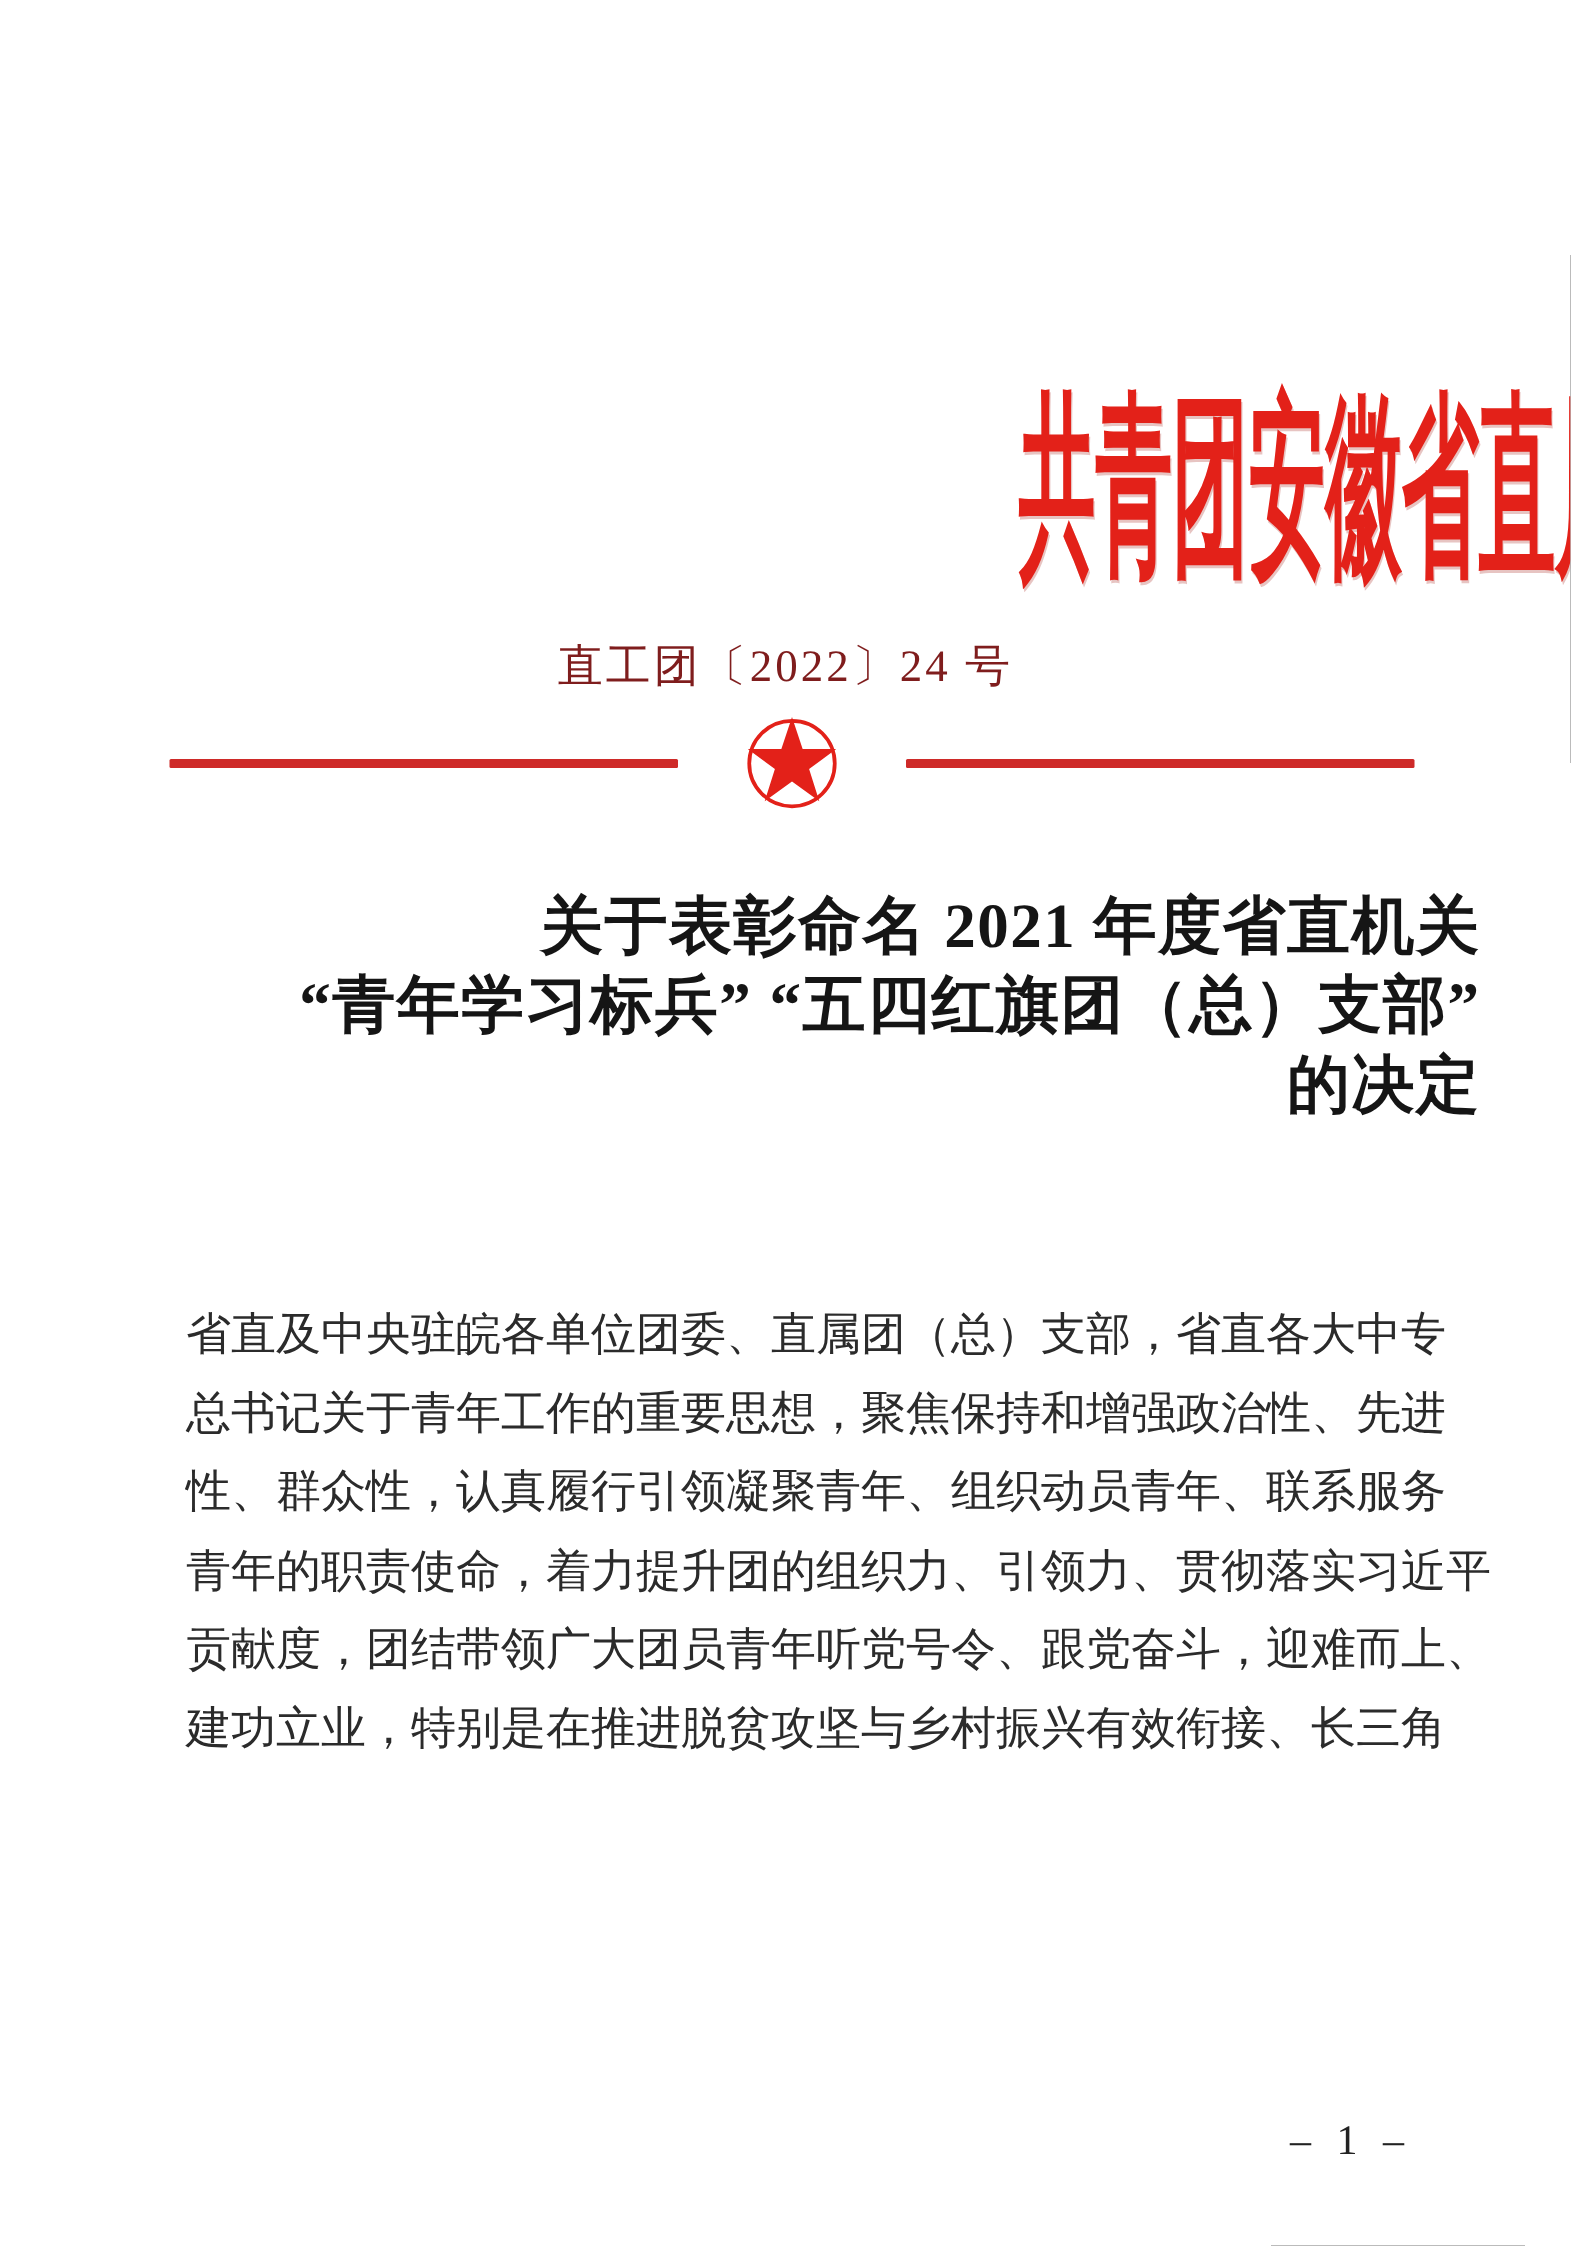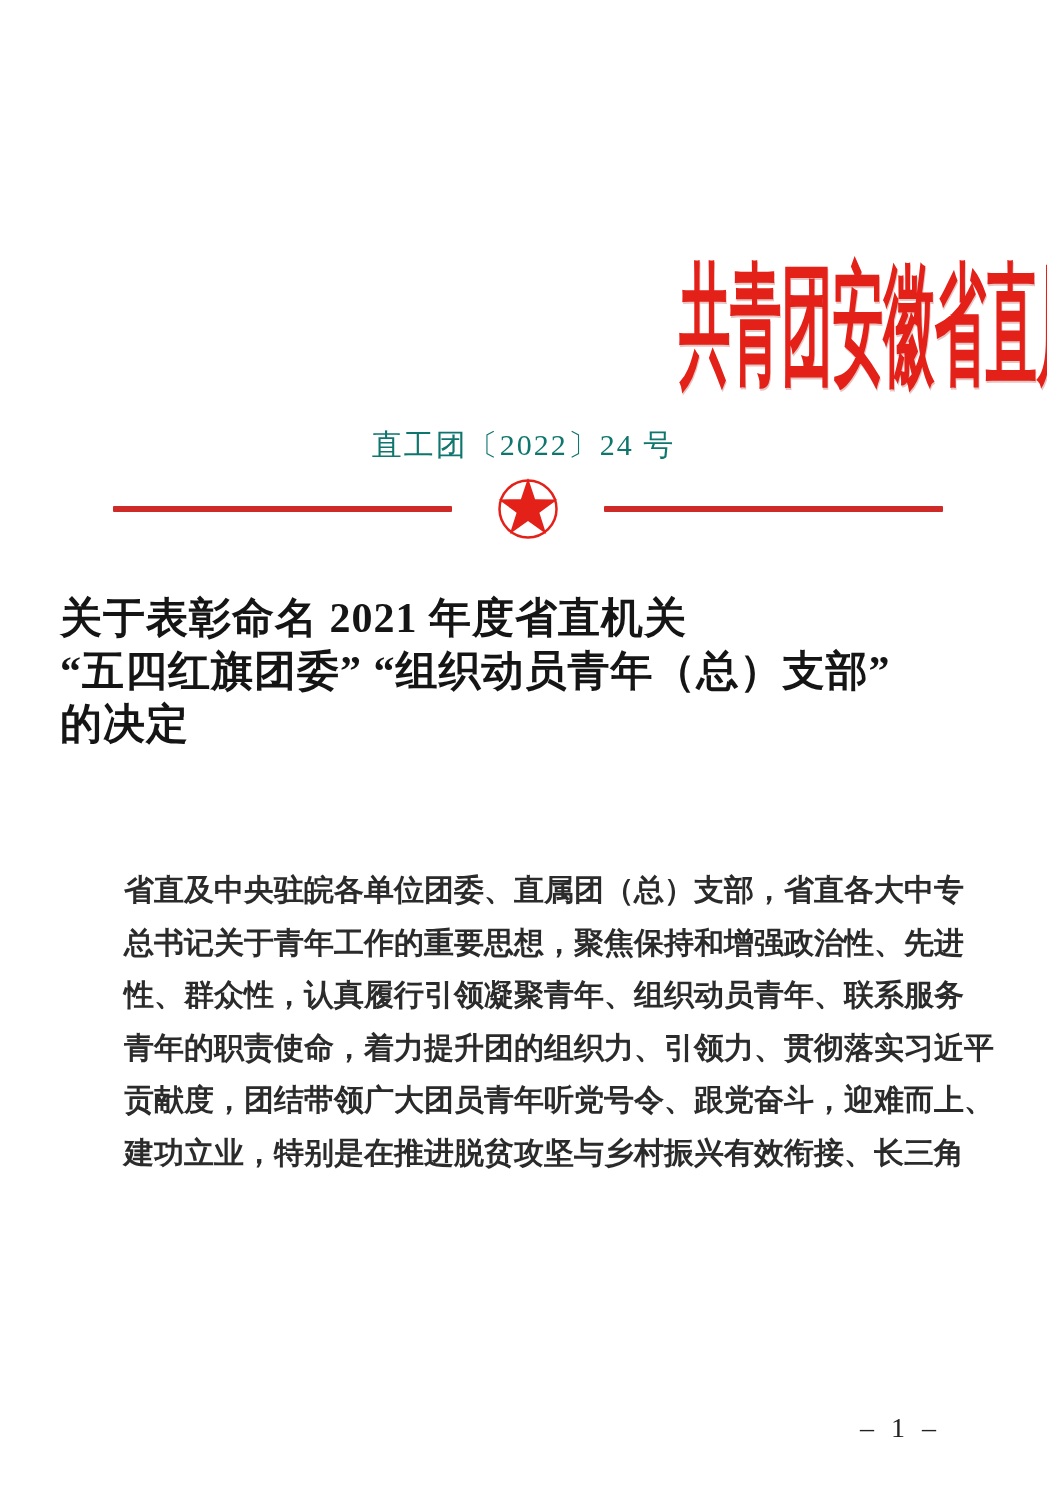--- a/index.html
+++ b/index.html
@@ -41,21 +41,21 @@
 
   
   .doc-number {
     position: absolute;
     top: 424px;
     left: 0;
     right: 0;
     text-align: center;
     font-size: 30px;
     line-height: 42px;
-    color: #0f766e;
+    color: #7f1d1d;
     letter-spacing: 2px;
   }
 
   
   .rule-row {
     position: absolute;
     top: 477px;
     left: 113px;
     right: 104px;
     height: 64px;
@@ -74,21 +74,21 @@
     margin: 0 44px;
     flex: 0 0 auto;
   }
 
   
   .title-block {
     position: absolute;
     top: 592px;
     left: 60px;
     right: 60px;
-    text-align: left;
+    text-align: right;
     font-weight: bold;
     color: #151515;
     font-size: 42px;
     line-height: 53px;
     letter-spacing: 1px;
   }
 
   
   .body-block {
     position: absolute;
@@ -96,21 +96,20 @@
     left: 124px;
     right: 104px;
     font-size: 30px;
     line-height: 52.5px;
     color: #2b2b2b;
   }
   .body-line {
     text-align: justify;
     text-align-last: justify;
     white-space: nowrap;
-    font-weight: bold;
   }
   .body-line.short {
     text-align-last: left;
   }
   .body-line.indent {
     text-indent: 2em;
   }
 
   
   .page-number {
@@ -140,21 +139,21 @@
       <svg viewBox="0 0 64 64" width="64" height="64" aria-hidden="true">
         <circle cx="32" cy="32" r="28.5" fill="none" stroke="#e32119" stroke-width="2.5"></circle>
         <polygon fill="#e32119" points="32,1 39.1,22.3 61.5,22.4 43.4,35.7 50.2,57.1 32,44 13.8,57.1 20.6,35.7 2.5,22.4 24.9,22.3"></polygon>
       </svg>
     </div>
     <div class="rule-line"></div>
   </div>
 
   <div class="title-block">
     <div class="title-line">关于表彰命名 2021 年度省直机关</div>
-    <div class="title-line">“五四红旗团委” “组织动员青年（总）支部”</div>
+    <div class="title-line">“青年学习标兵” “五四红旗团（总）支部”</div>
     <div class="title-line">的决定</div>
   </div>
 
   <div class="body-block">
     <div class="body-line">省直及中央驻皖各单位团委、直属团（总）支部，省直各大中专</div>
     <div class="body-line">总书记关于青年工作的重要思想，聚焦保持和增强政治性、先进</div>
     <div class="body-line">性、群众性，认真履行引领凝聚青年、组织动员青年、联系服务</div>
     <div class="body-line">青年的职责使命，着力提升团的组织力、引领力、贯彻落实习近平</div>
     <div class="body-line">贡献度，团结带领广大团员青年听党号令、跟党奋斗，迎难而上、</div>
     <div class="body-line">建功立业，特别是在推进脱贫攻坚与乡村振兴有效衔接、长三角</div>

